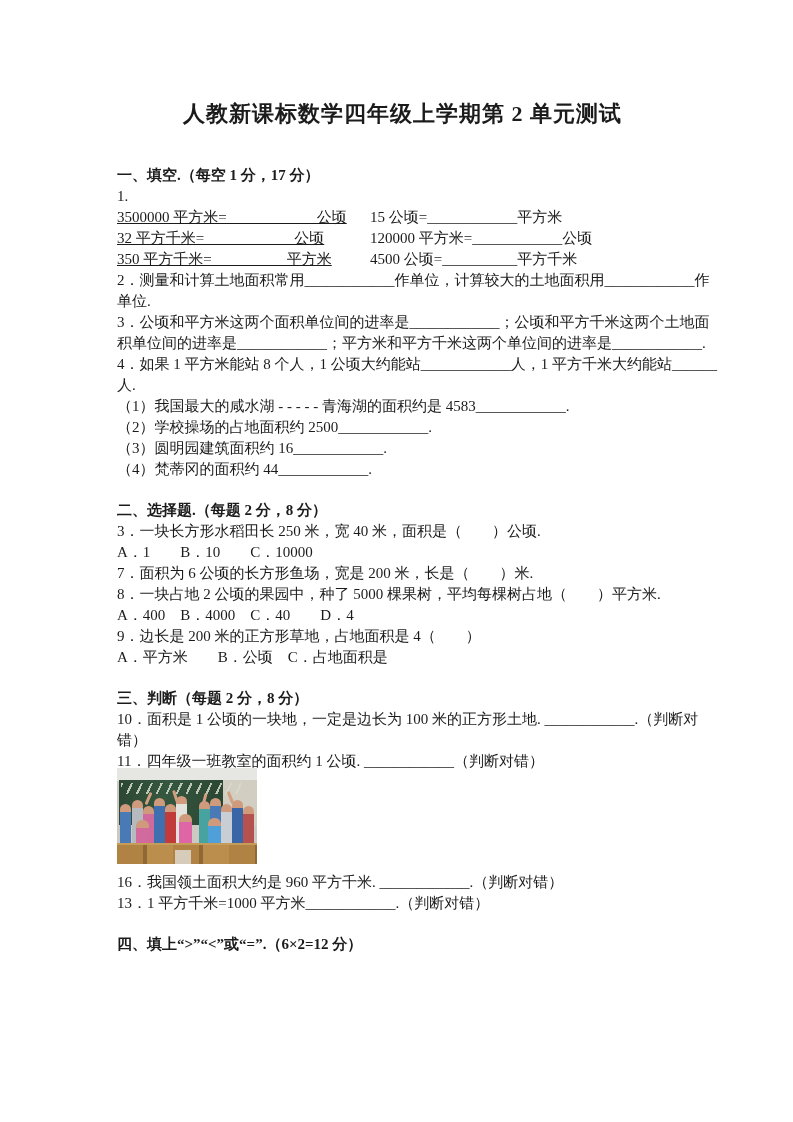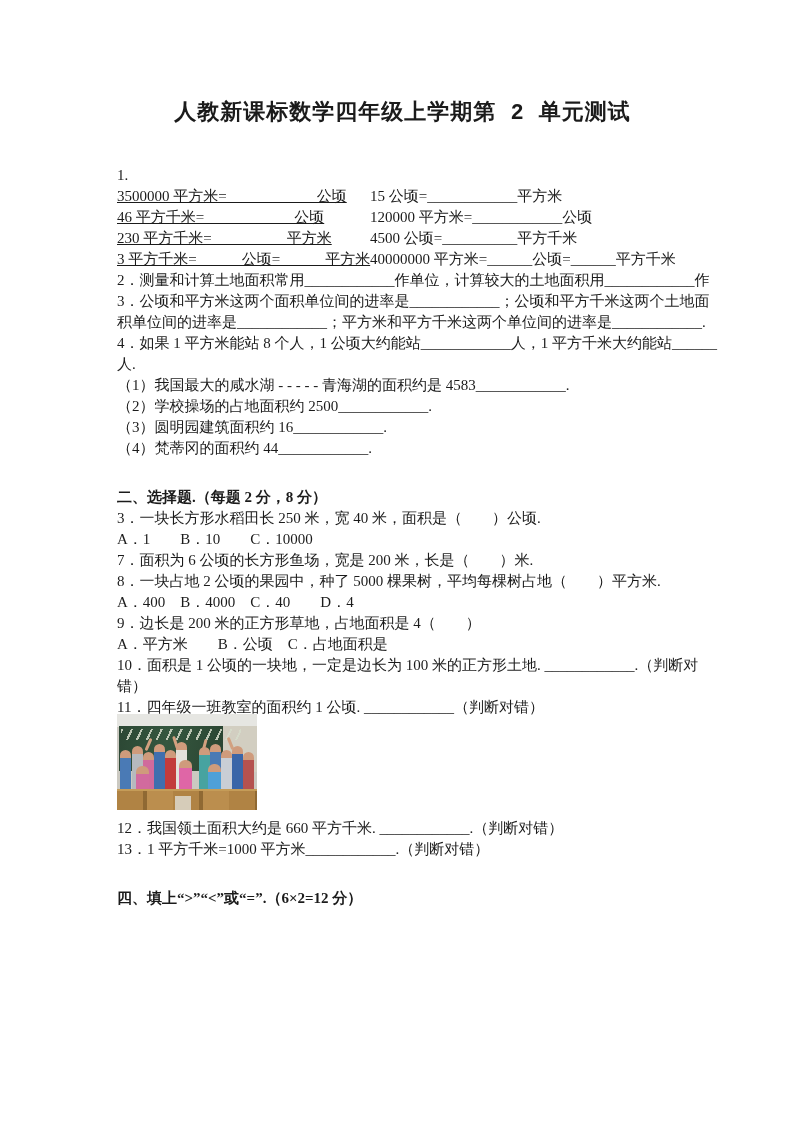--- a/index.html
+++ b/index.html
@@ -8,24 +8,24 @@
     width:793px;height:1122px;
     box-sizing:border-box;
     padding:100px 105px 0 117px;
     background:#ffffff;
     font-family:"Liberation Serif","DejaVu Serif",serif;
     font-size:15px;line-height:21px;color:#1b1b1b;
     overflow:hidden;
   }
   .title{
     font-size:22px;line-height:28px;font-weight:bold;
-    text-align:center;margin:0 0 37px 0;letter-spacing:1px;font-family:Liberation Mono, monospace;
+    text-align:center;margin:0 0 37px 0;letter-spacing:1px;
   }
   .h2{font-weight:bold;}
-  .gap{margin-top:28px;}
+  .gap{margin-top:20px;}
   .line{white-space:nowrap;}
   .row{white-space:nowrap;}
   .row .cl{display:inline-block;width:253px;text-decoration:underline;}
 
   
   .photo{
     position:relative;width:140px;height:96px;
     margin:-4px 0 8px 0;
     background:#cbc9c1;overflow:hidden;
   }
@@ -45,34 +45,33 @@
   .p-floorgap{position:absolute;bottom:0;left:58px;width:16px;height:14px;background:#d6ccb9;}
 </style>
 </head>
 <body>
 
 <div class="page">
 
   <h1 class="title">人教新课标数学四年级上学期第 2 单元测试</h1>
 
   <div>
+    <div class="line h2">一、填空.（每空 1 分，17 分）</div>
     <div class="line">1.</div>
     <div class="row">
       <span class="cl">3500000 平方米=____________公顷</span><span>15 公顷=____________平方米</span>
     </div>
     <div class="row">
-      <span class="cl">46 平方千米=____________公顷</span><span>120000 平方米=____________公顷</span>
+      <span class="cl">32 平方千米=____________公顷</span><span>120000 平方米=____________公顷</span>
     </div>
     <div class="row">
-      <span class="cl">230 平方千米=__________平方米</span><span>4500 公顷=__________平方千米</span>
-    </div>
-    <div class="row">
-      <span class="cl">3 平方千米=______公顷=______平方米</span><span>40000000 平方米=______公顷=______平方千米</span>
+      <span class="cl">350 平方千米=__________平方米</span><span>4500 公顷=__________平方千米</span>
     </div>
     <div class="line">2．测量和计算土地面积常用____________作单位，计算较大的土地面积用____________作</div>
+    <div class="line">单位.</div>
     <div class="line">3．公顷和平方米这两个面积单位间的进率是____________；公顷和平方千米这两个土地面</div>
     <div class="line">积单位间的进率是____________；平方米和平方千米这两个单位间的进率是____________.</div>
     <div class="line">4．如果 1 平方米能站 8 个人，1 公顷大约能站____________人，1 平方千米大约能站______</div>
     <div class="line">人.</div>
     <div class="line">（1）我国最大的咸水湖 - - - - - 青海湖的面积约是 4583____________.</div>
     <div class="line">（2）学校操场的占地面积约 2500____________.</div>
     <div class="line">（3）圆明园建筑面积约 16____________.</div>
     <div class="line">（4）梵蒂冈的面积约 44____________.</div>
   </div>
 
@@ -81,20 +80,21 @@
     <div class="line">3．一块长方形水稻田长 250 米，宽 40 米，面积是（　　）公顷.</div>
     <div class="line">A．1　　B．10　　C．10000</div>
     <div class="line">7．面积为 6 公顷的长方形鱼场，宽是 200 米，长是（　　）米.</div>
     <div class="line">8．一块占地 2 公顷的果园中，种了 5000 棵果树，平均每棵树占地（　　）平方米.</div>
     <div class="line">A．400　B．4000　C．40　　D．4</div>
     <div class="line">9．边长是 200 米的正方形草地，占地面积是 4（　　）</div>
     <div class="line">A．平方米　　B．公顷　C．占地面积是</div>
   </div>
 
   <div>
+    <div class="line h2 gap">三、判断（每题 2 分，8 分）</div>
     <div class="line">10．面积是 1 公顷的一块地，一定是边长为 100 米的正方形土地. ____________.（判断对</div>
     <div class="line">错）</div>
     <div class="line">11．四年级一班教室的面积约 1 公顷. ____________（判断对错）</div>
 
     <div class="photo">
       <i class="p-walltop"></i>
       <i class="p-board"></i>
       <i class="p-rightwall"></i>
       <i class="p-garland"></i>
       <i class="arm" style="left:30px;top:24px;transform:rotate(24deg)"></i>
@@ -112,21 +112,21 @@
       <i class="kid" style="--c:#c9ced5;left:104px;top:36px;height:42px"></i>
       <i class="kid" style="--c:#3a66a8;left:115px;top:32px;height:46px"></i>
       <i class="kid" style="--c:#b5524f;left:126px;top:38px;height:40px"></i>
       <i class="kid front" style="--c:#d26a9e;left:19px;top:52px;height:30px"></i>
       <i class="kid front" style="--c:#df66a6;left:62px;top:46px;height:42px"></i>
       <i class="kid front" style="--c:#4fa0d8;left:91px;top:50px;height:32px"></i>
       <i class="p-desks"></i>
       <i class="p-floorgap"></i>
     </div>
 
-    <div class="line">12．我国领土面积大约是 660 平方千米. ____________.（判断对错）</div>
+    <div class="line">16．我国领土面积大约是 960 平方千米. ____________.（判断对错）</div>
     <div class="line">13．1 平方千米=1000 平方米____________.（判断对错）</div>
   </div>
 
   <div>
     <div class="line h2 gap">四、填上“&gt;”“&lt;”或“=”.（6×2=12 分）</div>
   </div>
 
 </div>
 
 </body></html>

